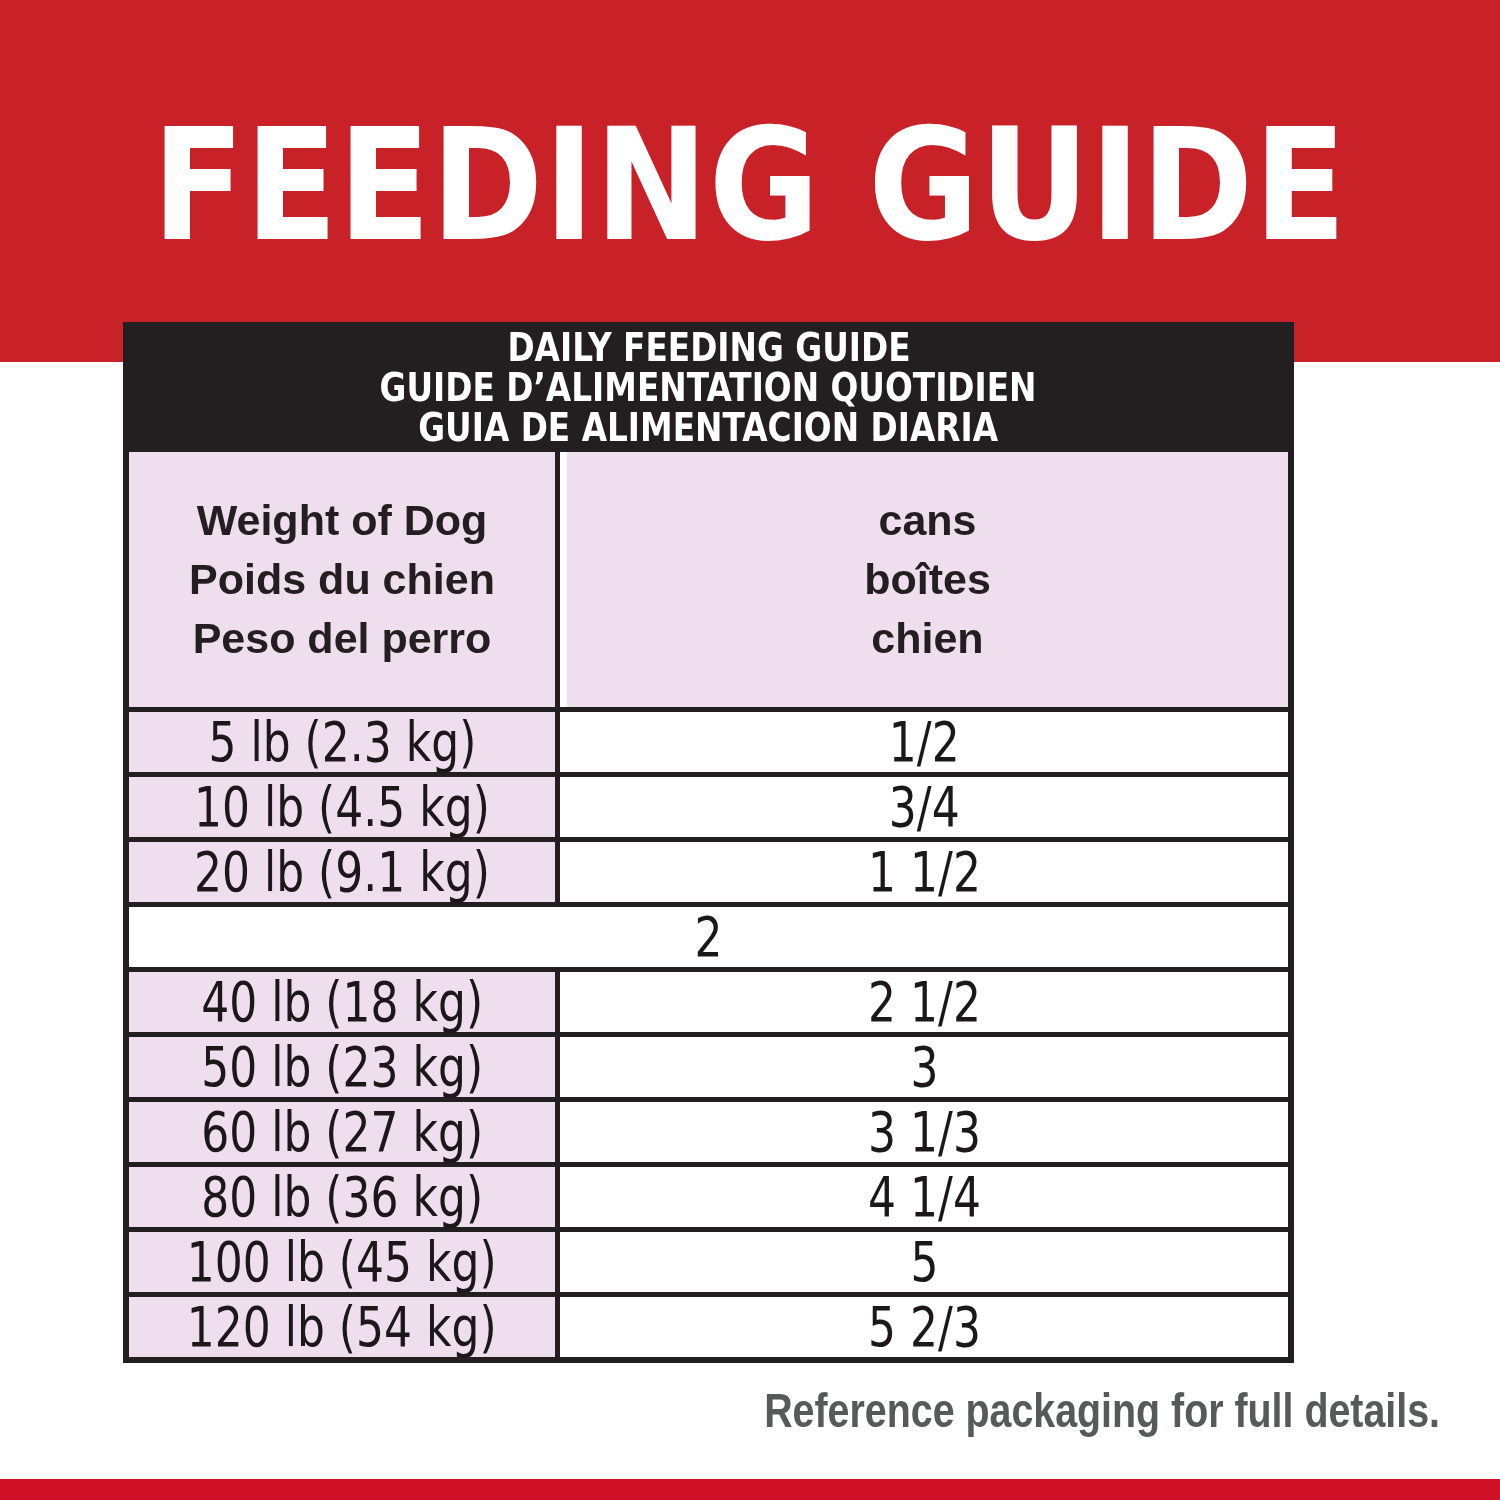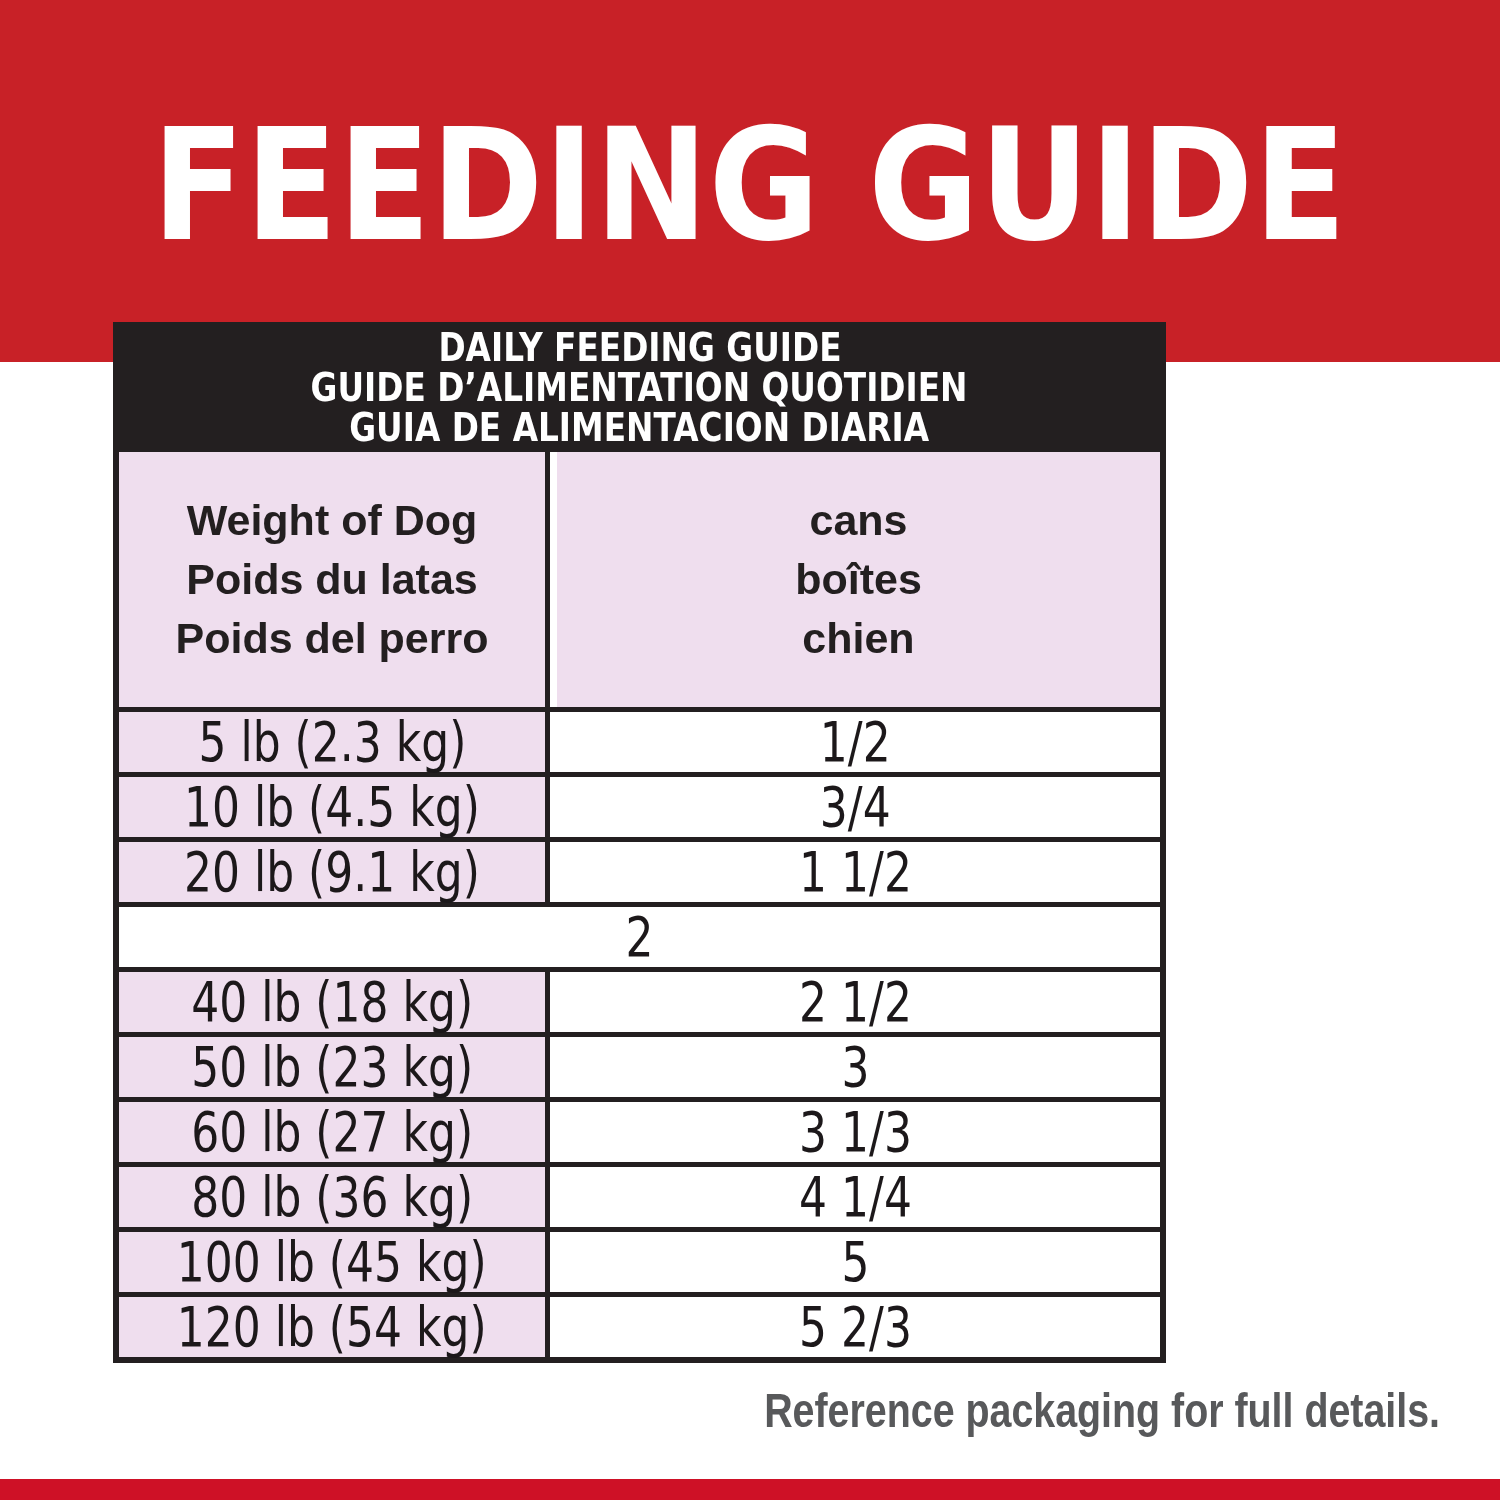--- a/index.html
+++ b/index.html
@@ -30,22 +30,22 @@
     white-space: nowrap;
     letter-spacing: 1px;
     display: inline-block;
     transform: scale(0.87, 1.0);
     padding-top: 8px;
   }
 
   
   .ftable {
     position: absolute;
-    left: 113px; top: 322px;
-    width: 1053px;
+    left: 123px; top: 322px;
+    width: 1171px;
     box-sizing: border-box;
     border: 6px solid #231F20;
     background: #FFFFFF;
   }
   .thead {
     background: #231F20;
     height: 119px;
     display: flex;
     flex-direction: column;
     align-items: center;
@@ -134,22 +134,22 @@
     <div class="thead">
       <span class="hline">DAILY FEEDING GUIDE</span>
       <span class="hline">GUIDE D’ALIMENTATION QUOTIDIEN</span>
       <span class="hline">GUIA DE ALIMENTACION DIARIA</span>
     </div>
 
     <div class="row subheader">
       <div class="cell cell-w">
         <div class="colhead">
           <div>Weight of Dog</div>
-          <div>Poids du latas</div>
-          <div>Poids del perro</div>
+          <div>Poids du chien</div>
+          <div>Peso del perro</div>
         </div>
       </div>
       <div class="cell cell-c">
         <div class="colhead">
           <div>cans</div>
           <div>boîtes</div>
           <div>chien</div>
         </div>
       </div>
     </div>

